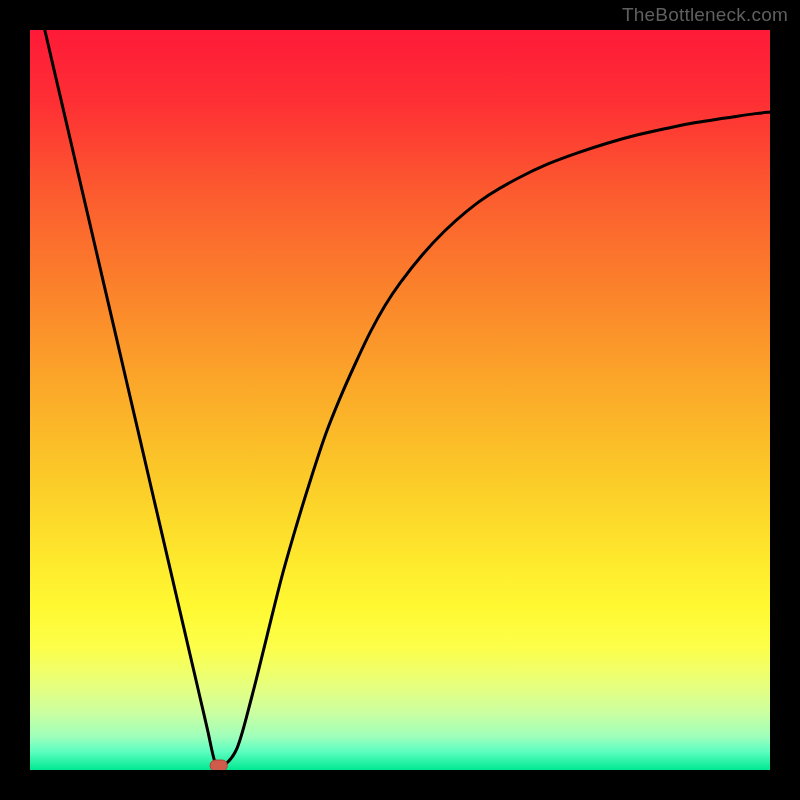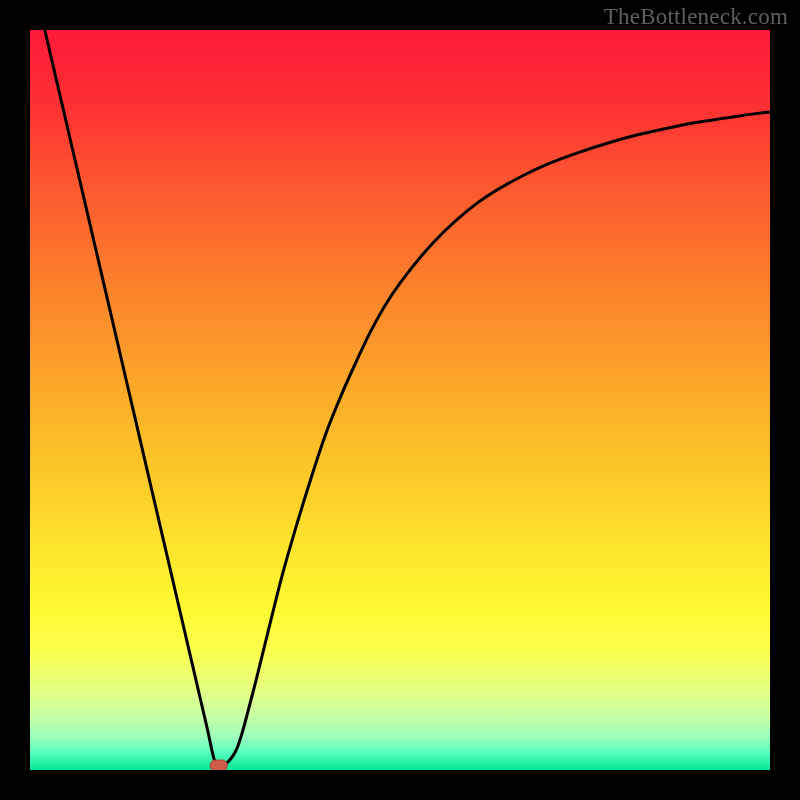--- a/index.html
+++ b/index.html
@@ -24,25 +24,24 @@
     left: 0;
     top: 0;
     width: 740px;
     height: 740px;
   }
   .watermark {
     position: absolute;
     top: 4px;
     right: 12px;
     color: #5f5f5f;
-    font-size: 23px;
+    font-size: 19px;
     font-weight: 500;
     letter-spacing: 0.2px;
     user-select: none;
-    font-family: Liberation Serif, serif;
   }
   svg { display: block; }
 </style>
 </head>
 <body>
 
 <div class="frame">
   <svg class="plot" viewBox="0 0 740 740" preserveAspectRatio="none">
     <defs>
       <linearGradient id="bgGrad" x1="0" y1="0" x2="0" y2="1">

